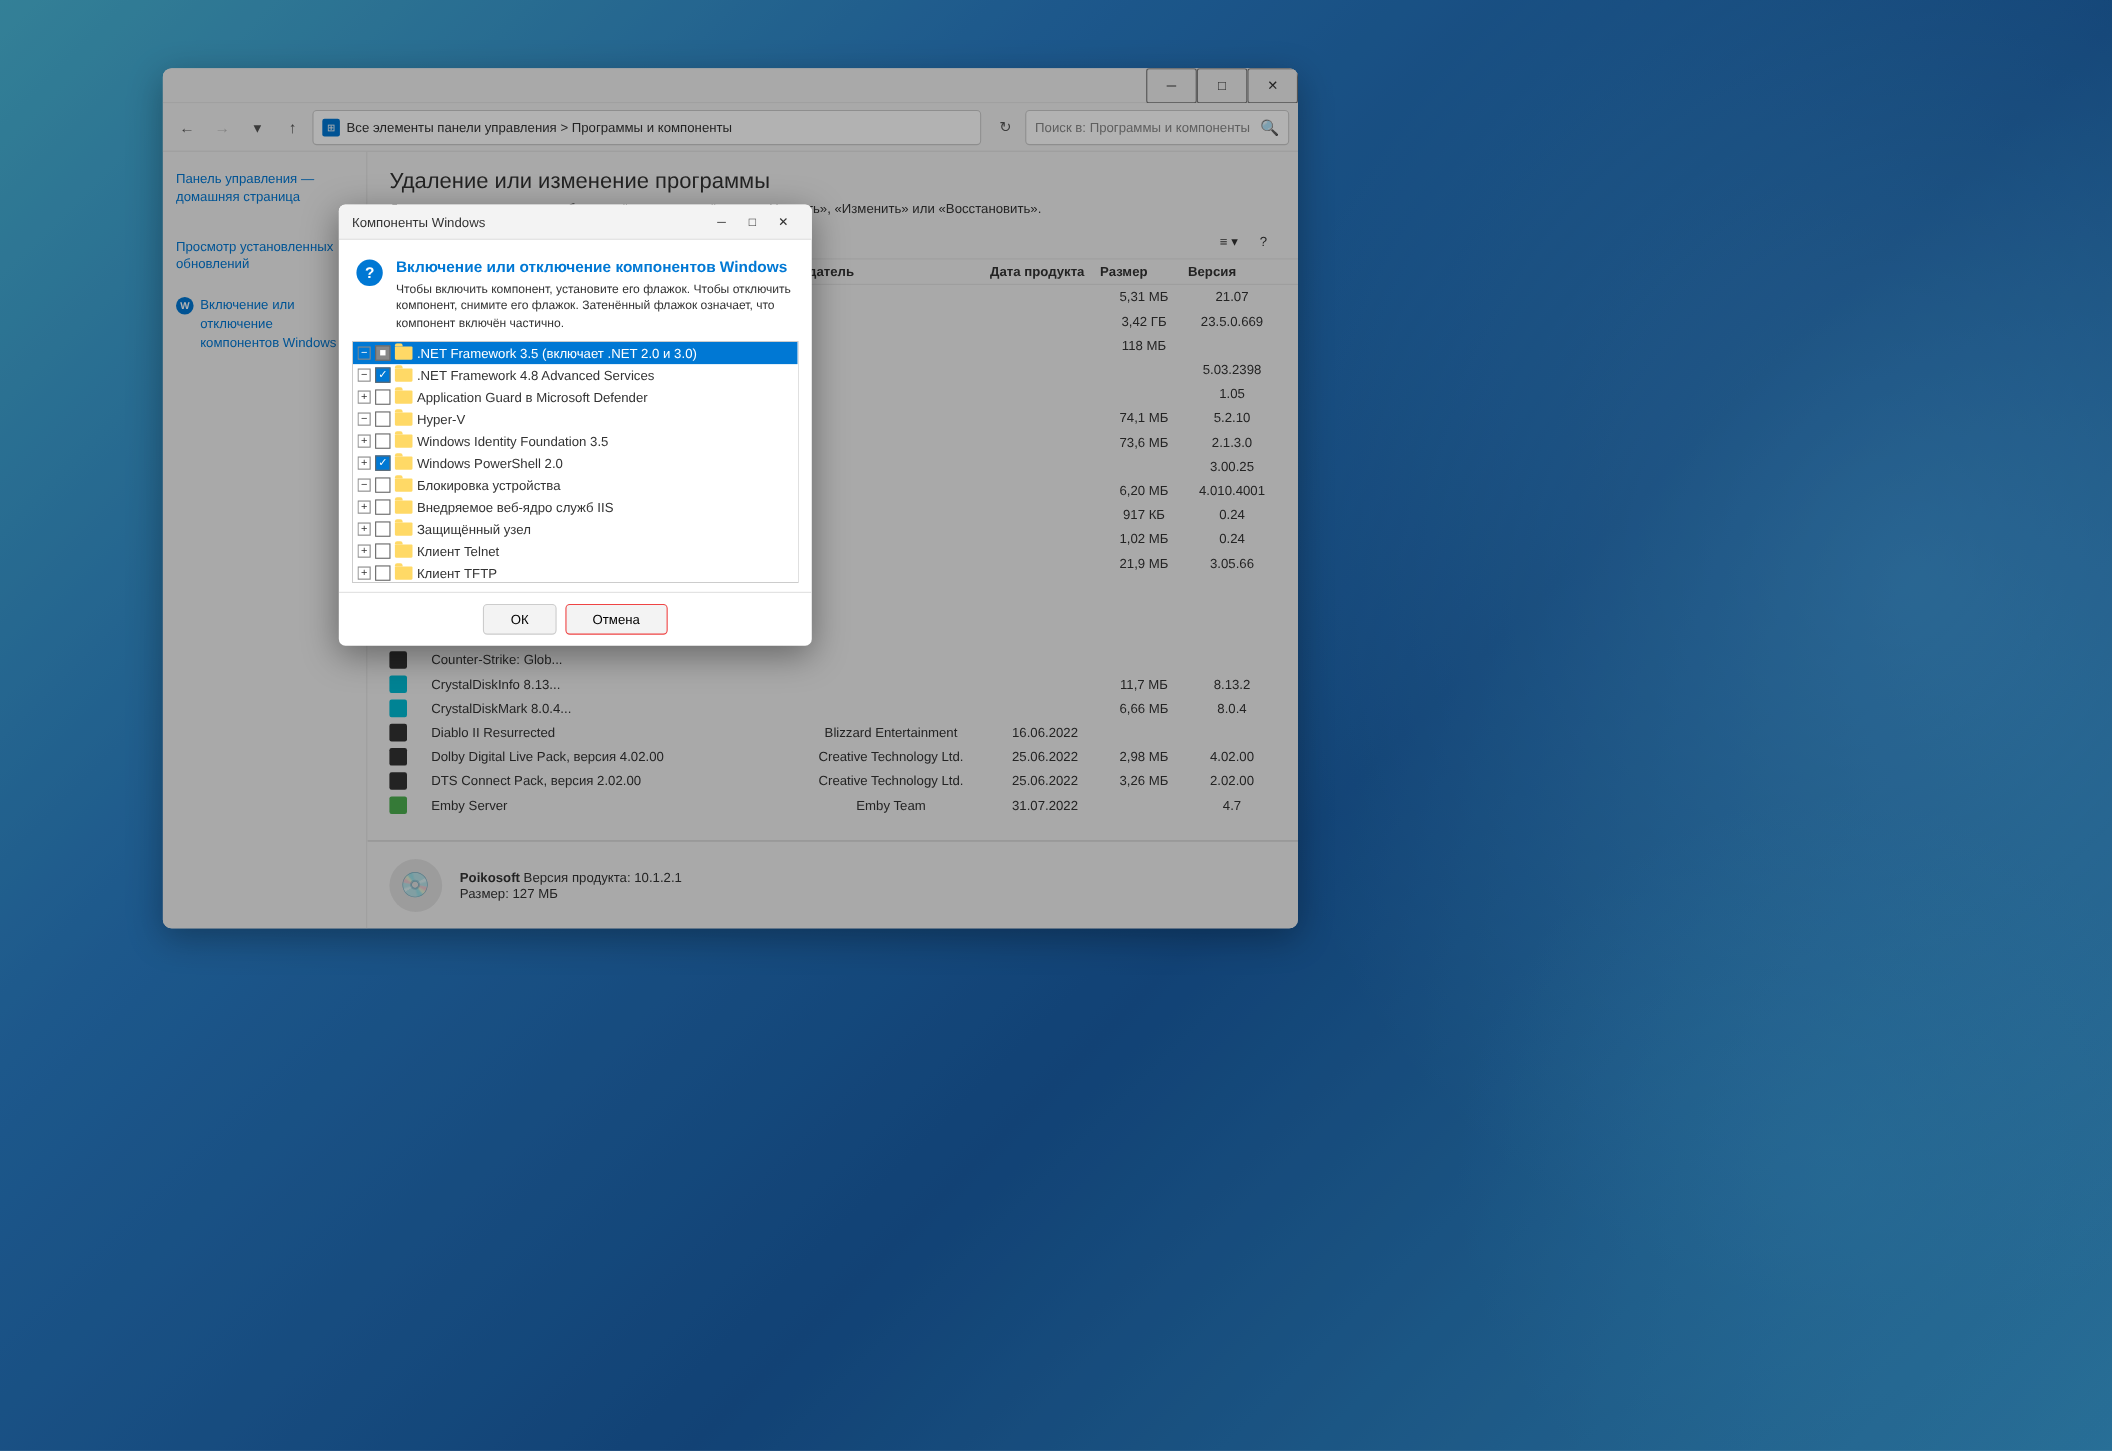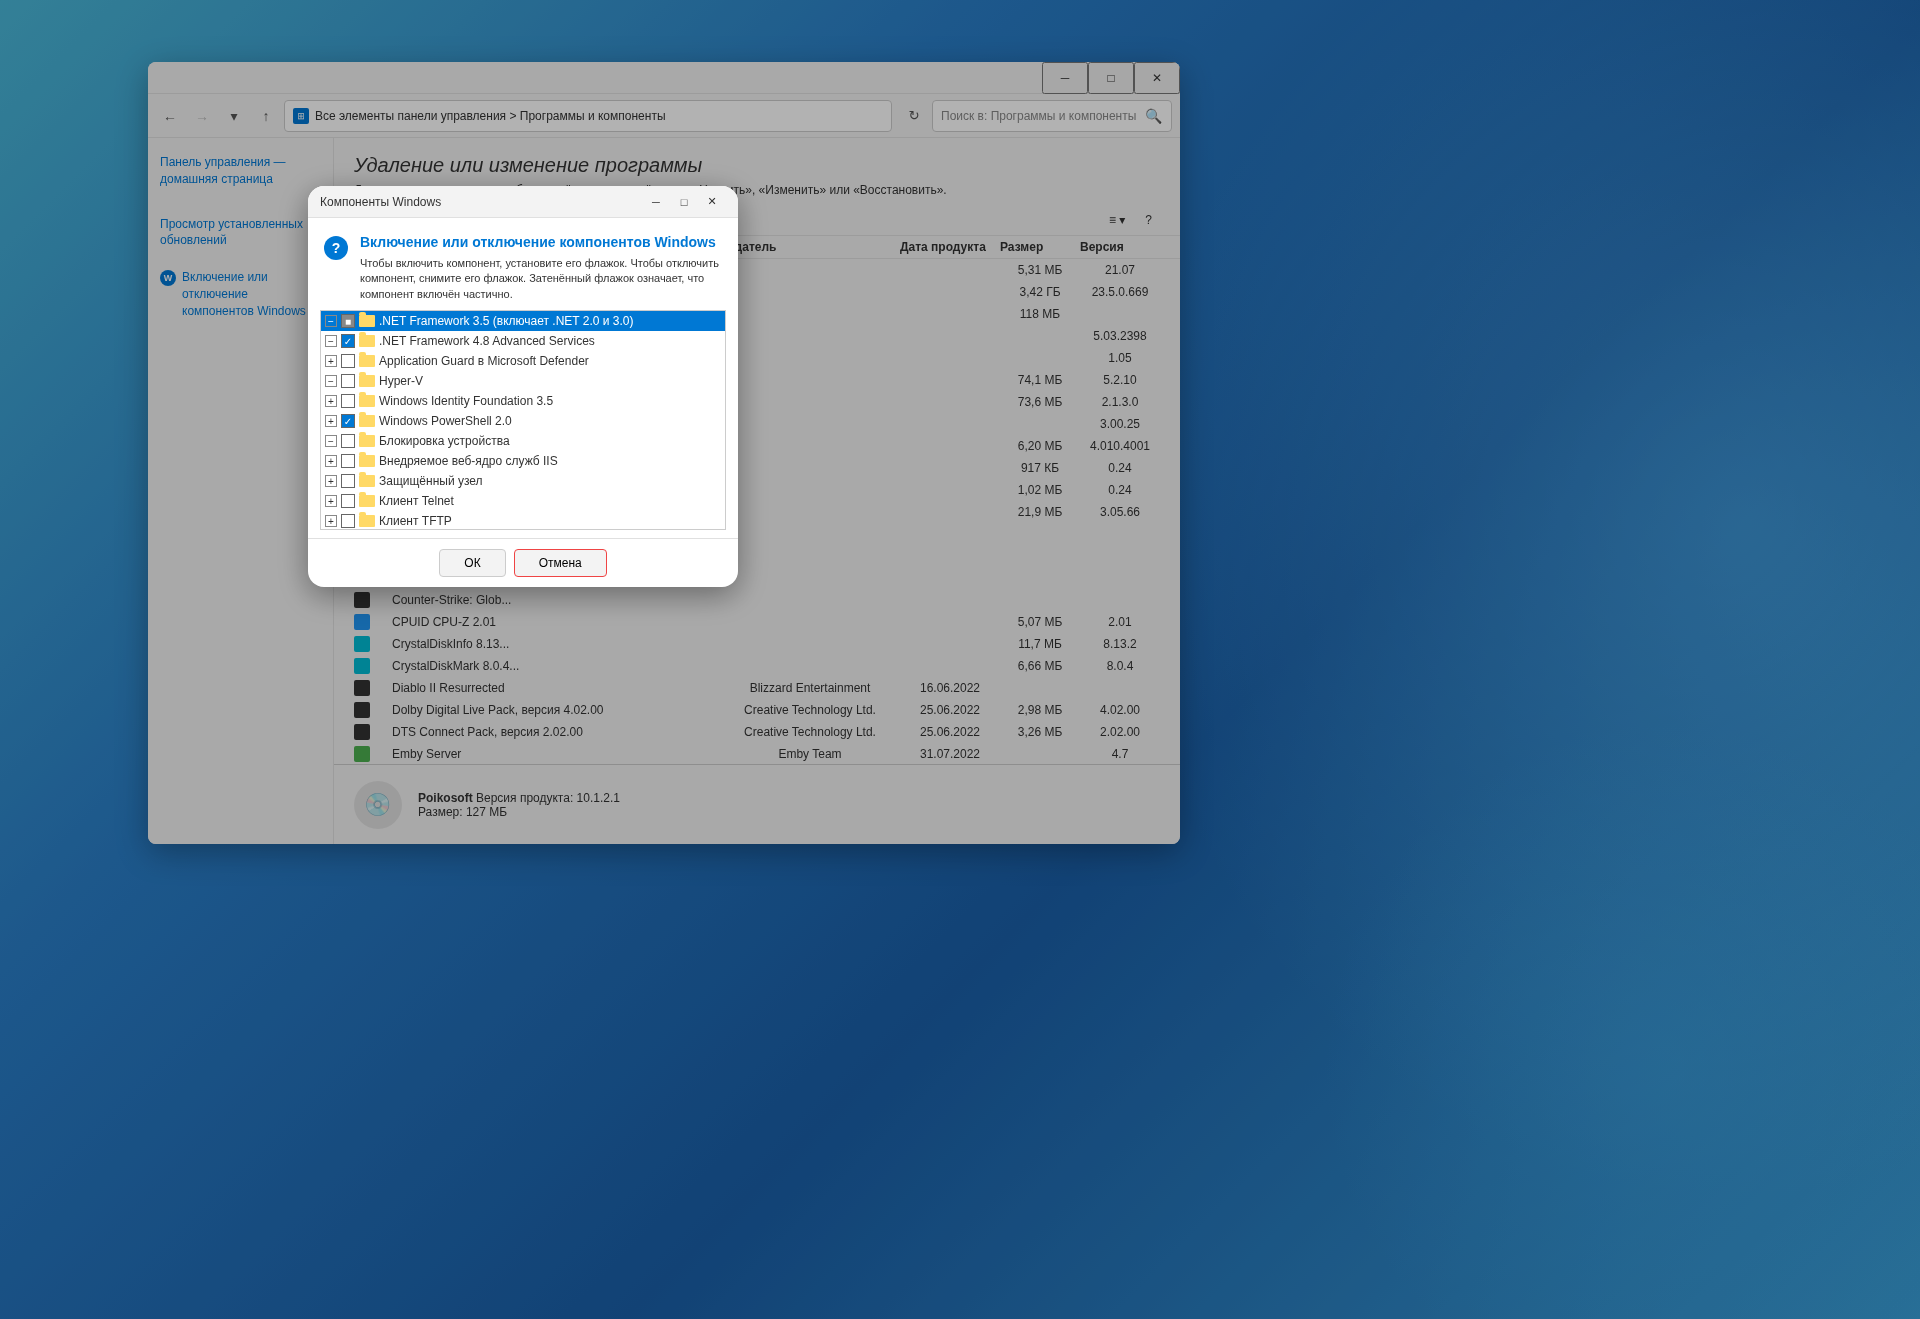--- a/index.html
+++ b/index.html
@@ -169,21 +169,20 @@
       flex-direction: column;
     }
     .page-header {
       padding: 16px 20px 8px;
     }
     .page-title {
       font-size: 20px;
       color: #333;
       font-weight: 400;
       margin-bottom: 6px;
-      font-style: italic;
     }
     .page-desc {
       font-size: 12px;
       color: #333;
     }
 
     
     .toolbar {
       display: flex;
       align-items: center;
@@ -280,21 +279,21 @@
       background: rgba(0,0,0,0.3);
       z-index: 100;
     }
 
     
     .dialog {
       position: absolute;
       left: 308px; top: 186px;
       width: 430px;
       background: white;
-      border-radius: 16px;
+      border-radius: 6px;
       box-shadow: 0 8px 32px rgba(0,0,0,0.4);
       z-index: 200;
       overflow: hidden;
     }
     .dialog-title-bar {
       height: 32px;
       background: #f3f3f3;
       display: flex;
       align-items: center;
       padding: 0 12px;
@@ -651,30 +650,20 @@
   </div>
           <div class="list-item">
     <div class="item-name">
       <div class="prog-icon icon-dark"></div>
       <span>Counter-Strike: Glob...</span>
     </div>
     <span></span>
     <span></span>
     <span></span>
     <span></span>
-  </div>
-          <div class="list-item">
-    <div class="item-name">
-      <div class="prog-icon icon-blue"></div>
-      <span>CPUID CPU-Z 2.01</span>
-    </div>
-    <span></span>
-    <span></span>
-    <span>5,07 МБ</span>
-    <span>2.01</span>
   </div>
           <div class="list-item">
     <div class="item-name">
       <div class="prog-icon icon-cyan"></div>
       <span>CrystalDiskInfo 8.13...</span>
     </div>
     <span></span>
     <span></span>
     <span>11,7 МБ</span>
     <span>8.13.2</span>

